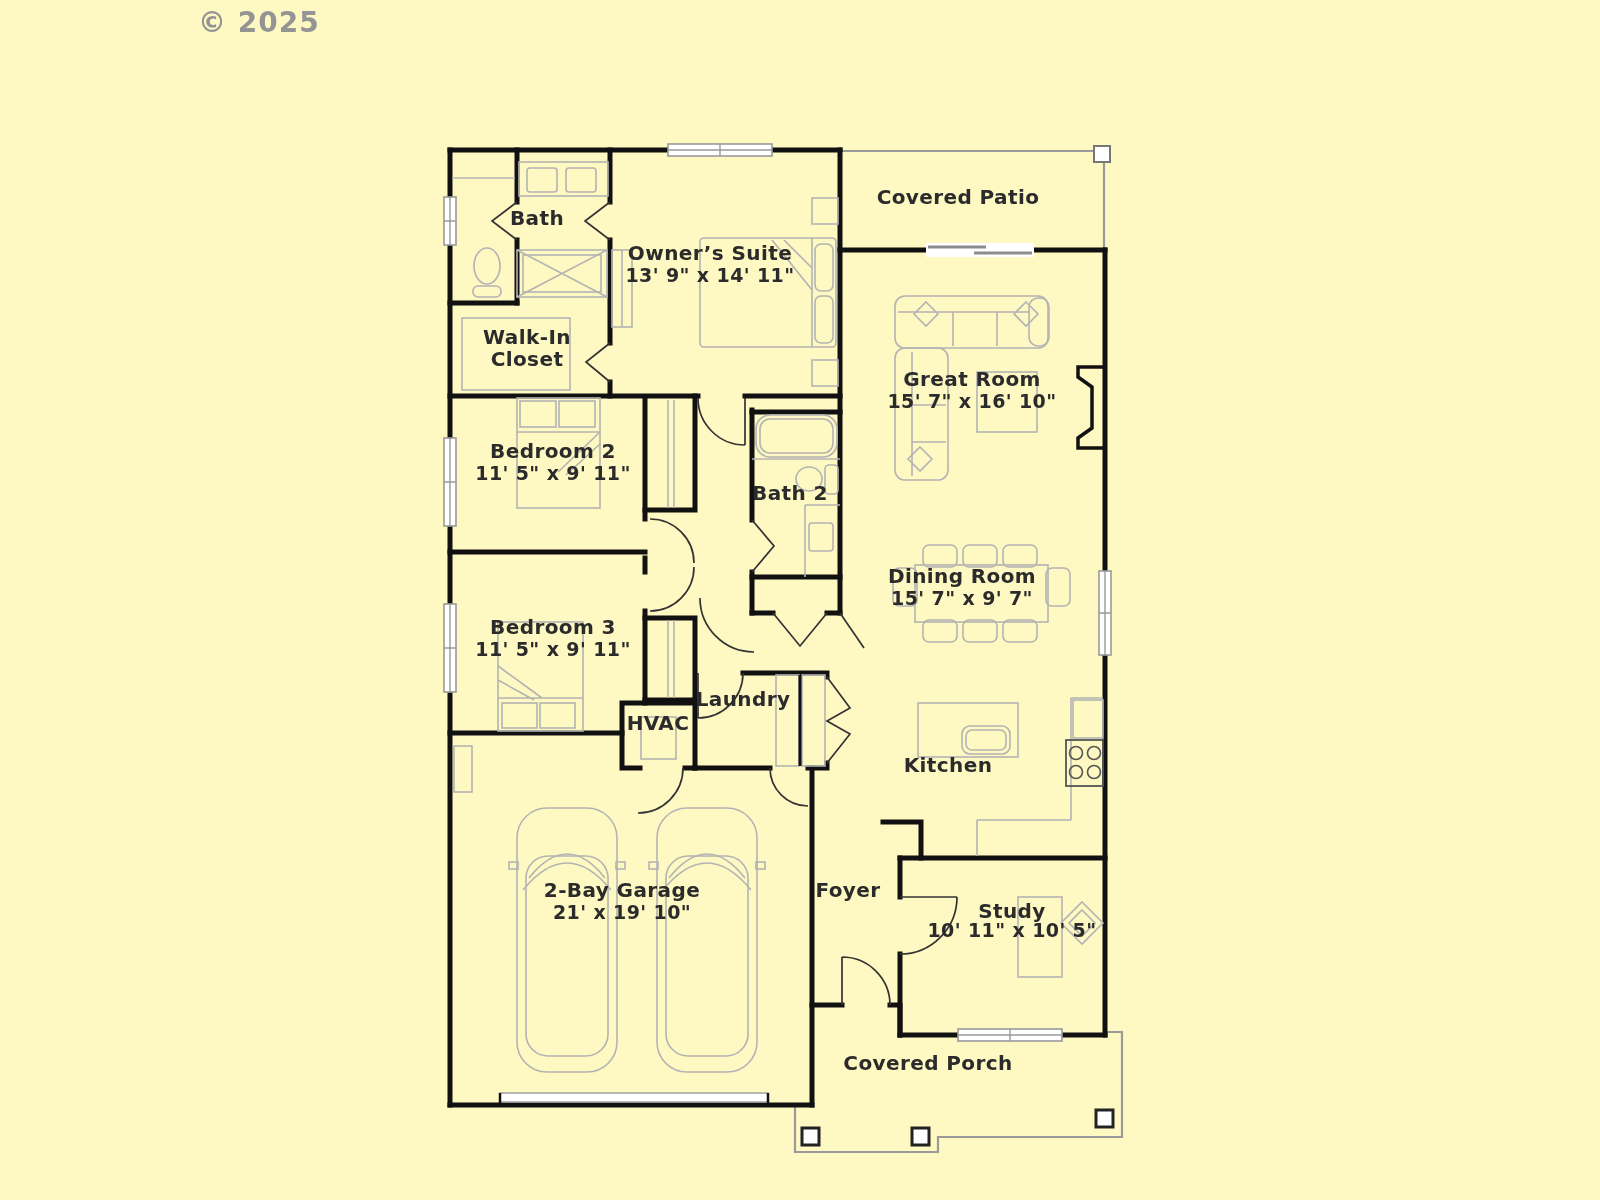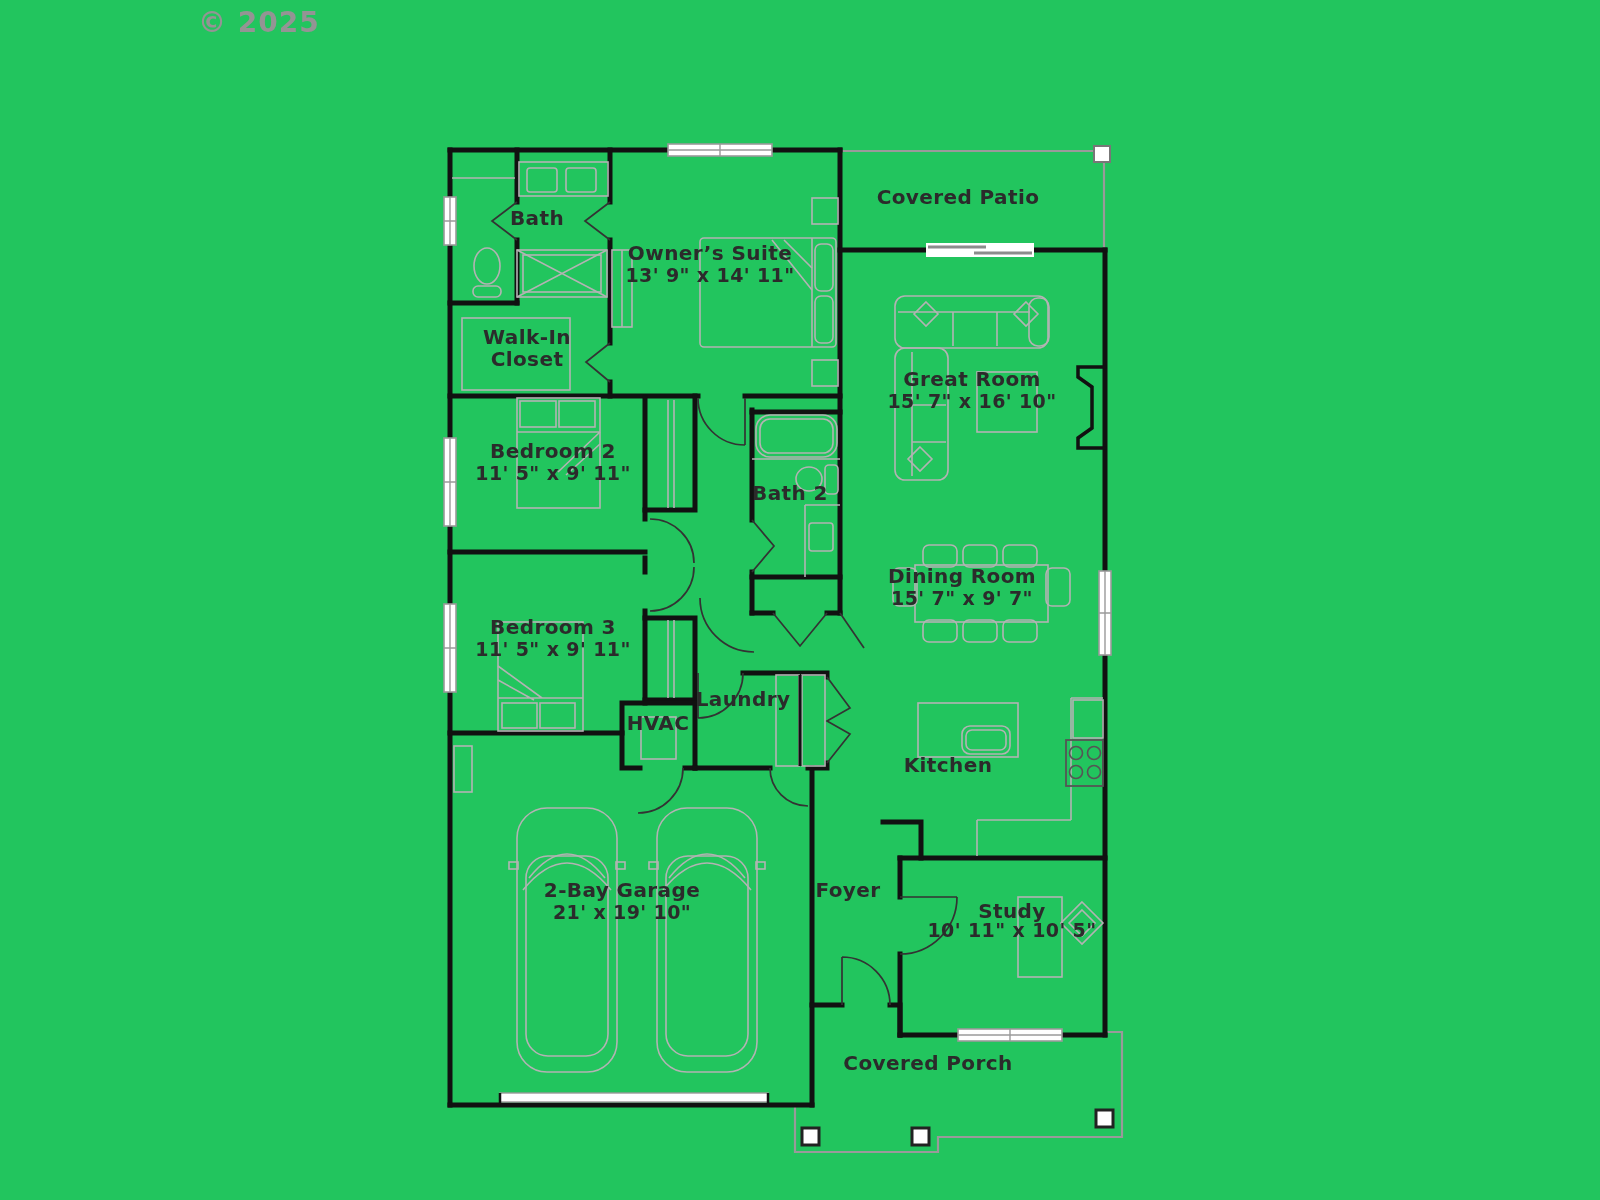--- a/index.html
+++ b/index.html
@@ -1,16 +1,16 @@
 <!DOCTYPE html>
 <html><head>
 <meta charset="utf-8">
 <style>
   html,body{margin:0;padding:0;background:#ffffff;width:1600px;height:1200px;overflow:hidden;}
-  .stage{position:relative;width:1600px;height:1200px;background:#22c55e;font-family:"DejaVu Sans",sans-serif;}
+  .stage{position:relative;width:1600px;height:1200px;background:#fef9c3;font-family:"DejaVu Sans",sans-serif;}
   svg{position:absolute;left:0;top:0;}
   .wall{stroke:#111;stroke-width:5;fill:none;stroke-linecap:square;}
   .wallthin{stroke:#111;stroke-width:3.5;fill:none;stroke-linecap:square;}
   .door{stroke:#333;stroke-width:1.7;fill:none;}
   .fix{stroke:#b3b3b3;stroke-width:1.6;fill:none;}
   .win{fill:#ffffff;stroke:#9a9a9a;stroke-width:1.6;}
   .winline{stroke:#9a9a9a;stroke-width:1.4;fill:none;}
   .outdoor{stroke:#9a9a9a;stroke-width:2.2;fill:none;}
   .post{fill:#ffffff;stroke:#222;stroke-width:3;}
   .lbl{font-family:"DejaVu Sans",sans-serif;font-weight:700;font-size:20px;fill:#2b2b2b;text-anchor:middle;letter-spacing:.4px;}

